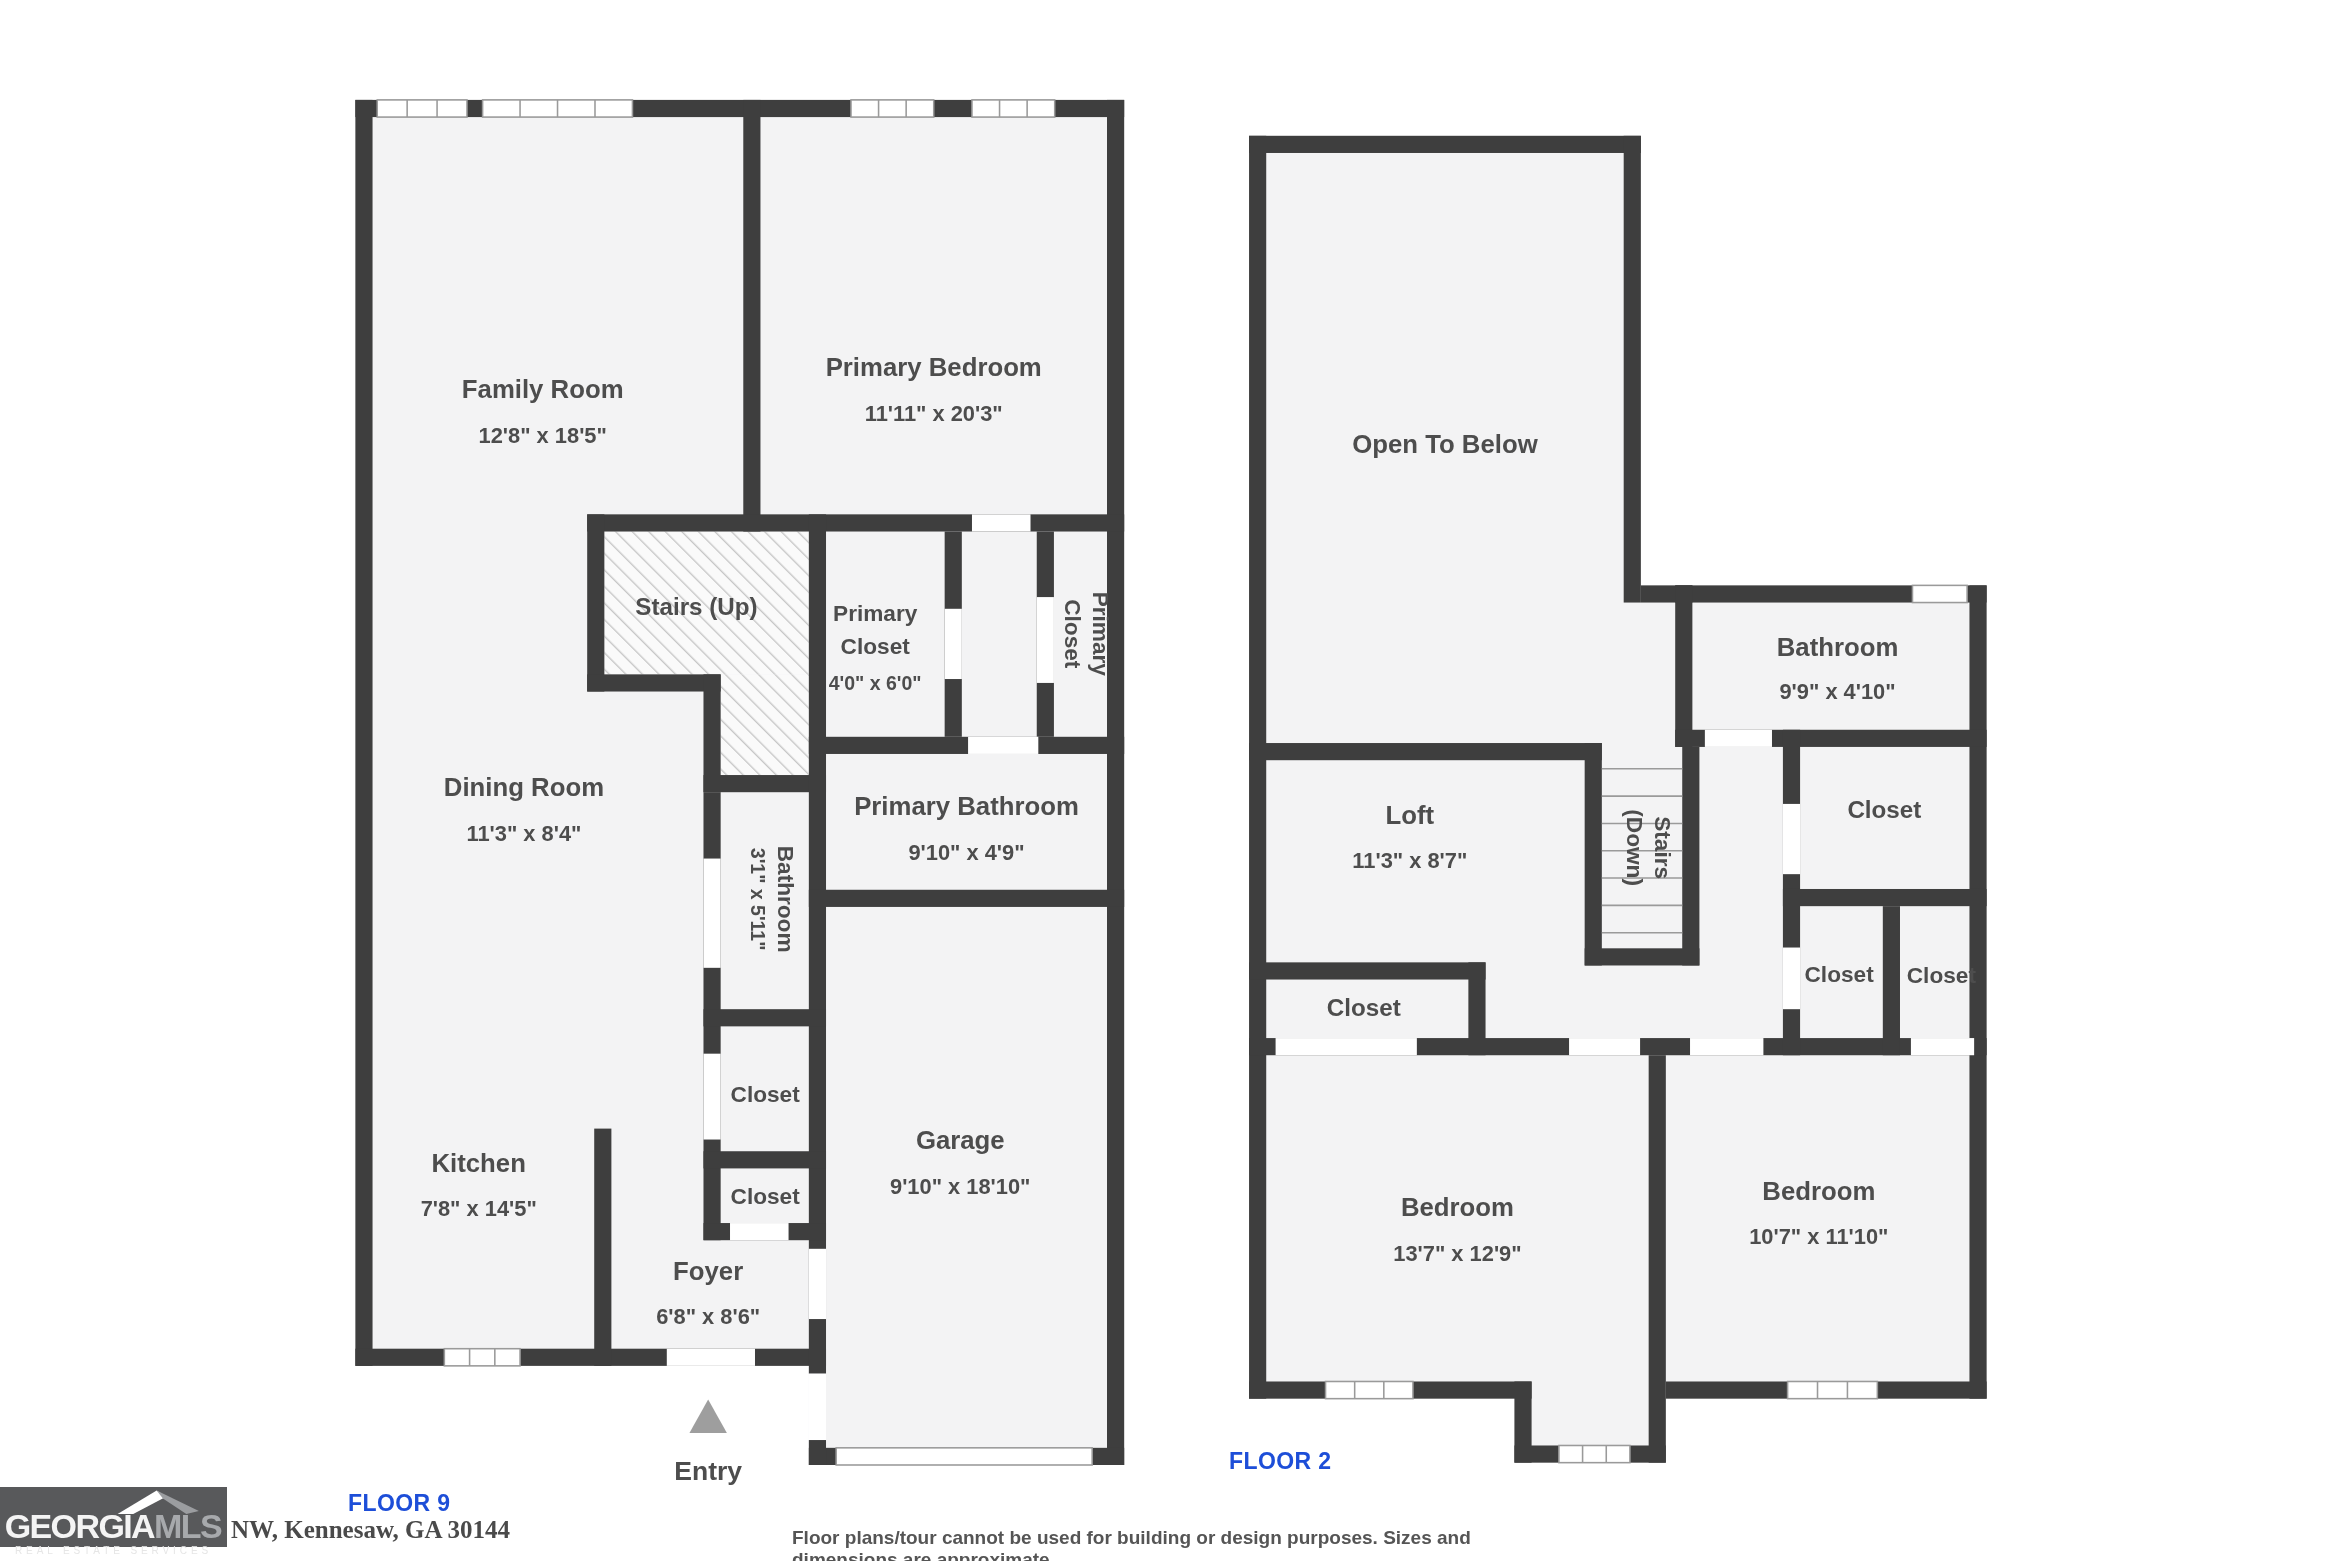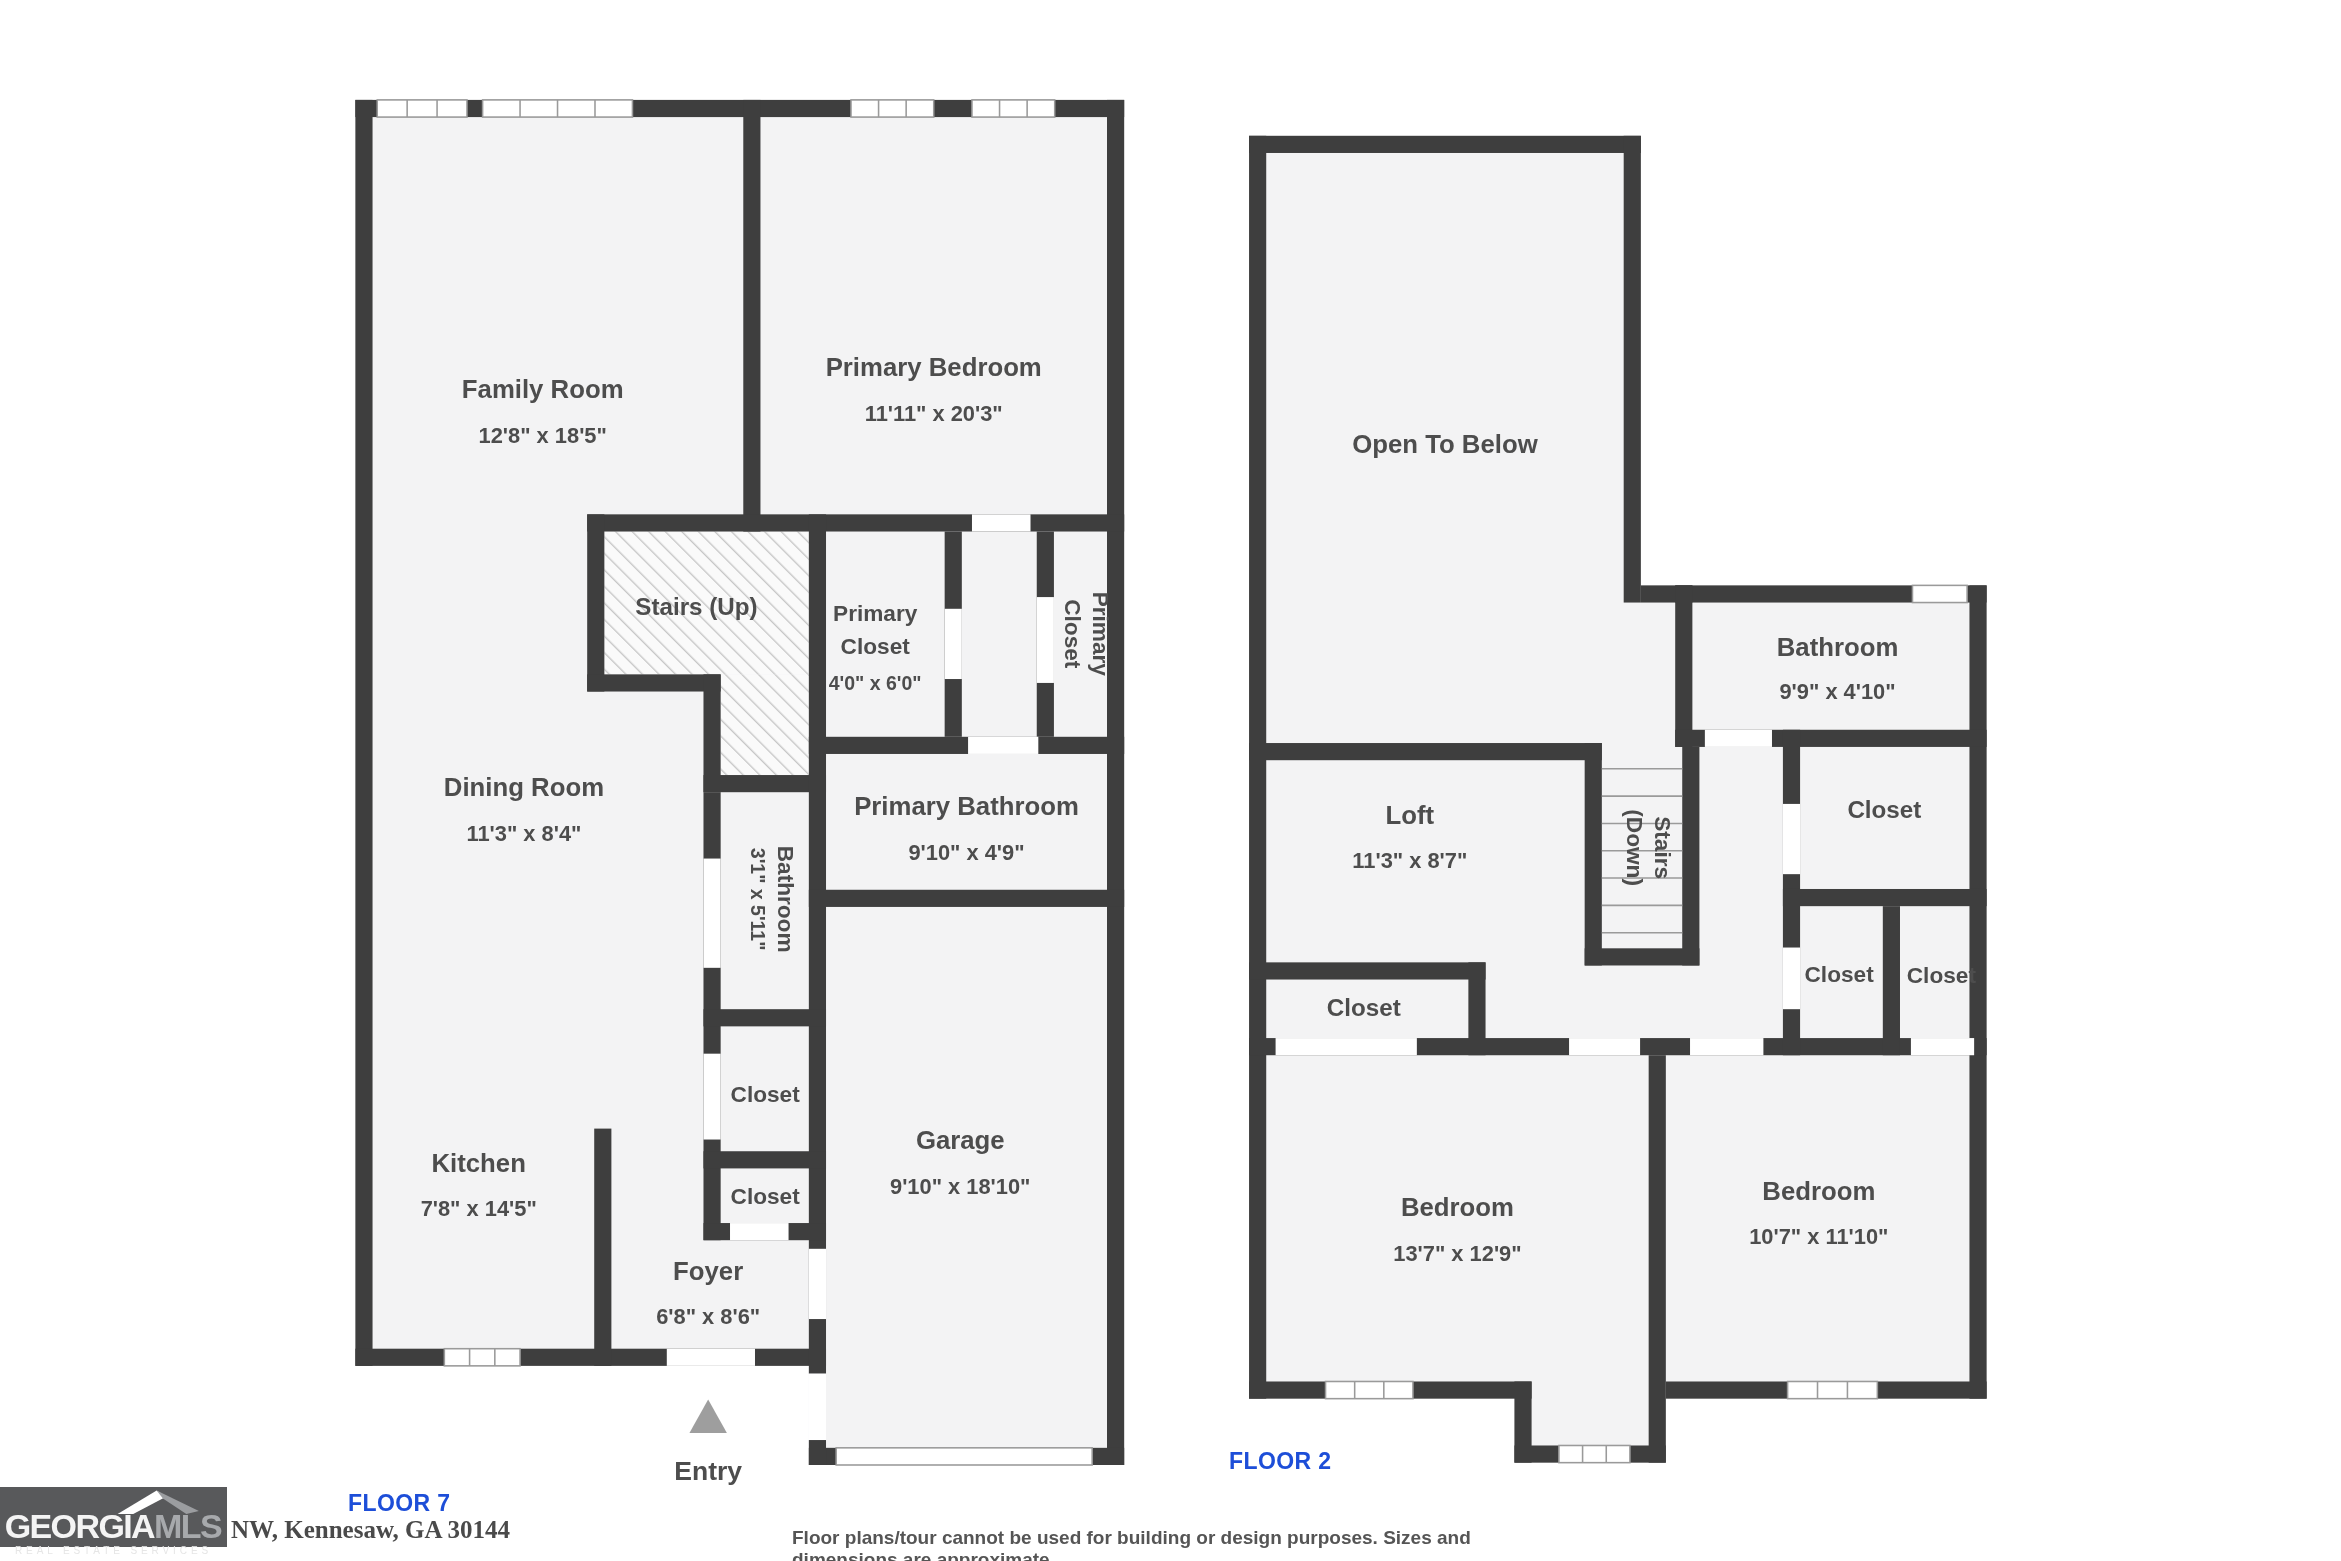--- a/index.html
+++ b/index.html
@@ -204,16 +204,16 @@
     <svg class="logo-roof" width="86" height="25" viewBox="0 0 110 32">
       <polygon points="2,32 52,2 64,10 22,32" fill="#ffffff"></polygon>
       <polygon points="52,2 106,28 90,32 60,12" fill="#9b9da0"></polygon>
     </svg>
     <div class="logo-main"><span>GEORGIA</span><span class="mls">MLS</span></div>
     <div class="logo-sub">REAL ESTATE SERVICES</div>
   </div>
 
   <div class="address">NW, Kennesaw, GA 30144</div>
   <div class="disclaimer">Floor plans/tour cannot be used for building or design purposes. Sizes and dimensions are approximate.</div>
-  <div class="floor-tag" id="floor1-tag">FLOOR 7</div>
+  <div class="floor-tag" id="floor1-tag">FLOOR 9</div>
   <div class="floor-tag" id="floor2-tag">FLOOR 2</div>
 </div>
 
 
 </body></html>

